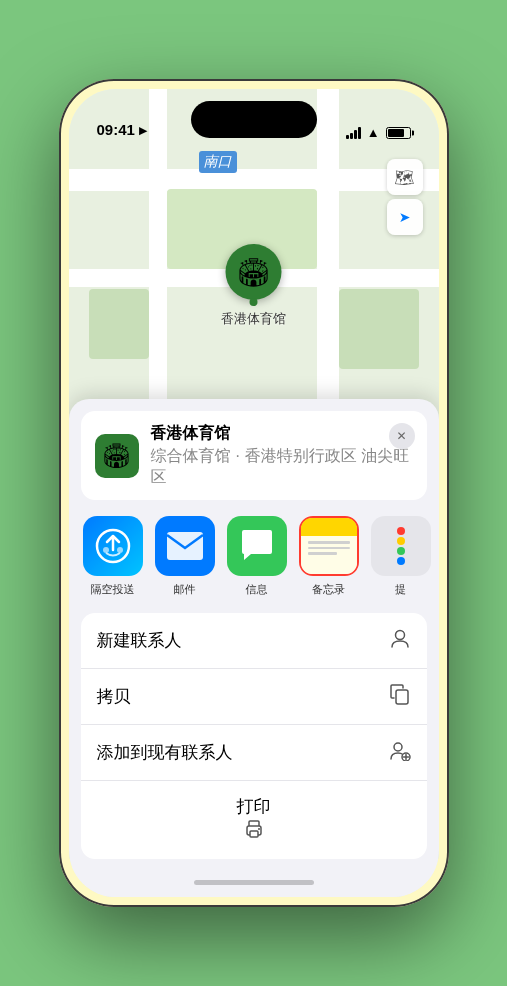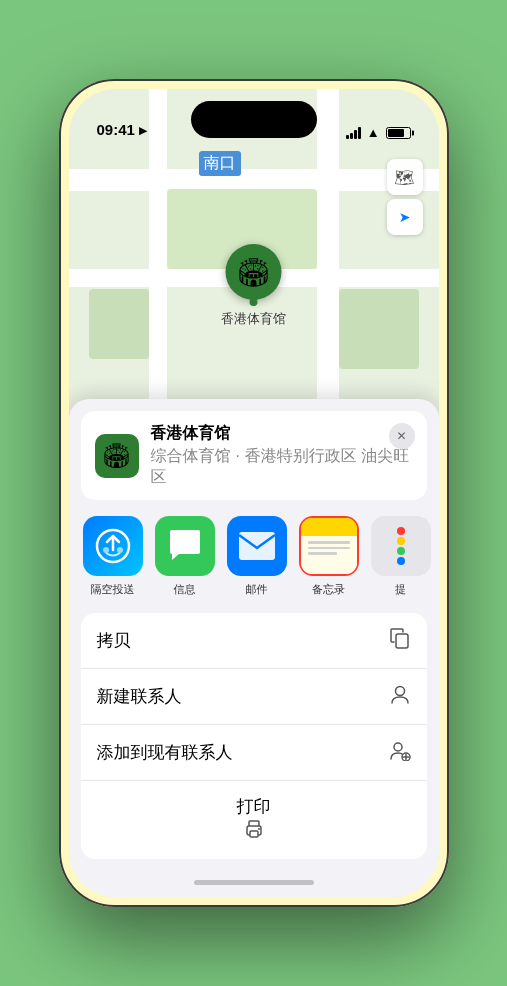--- a/index.html
+++ b/index.html
@@ -197,23 +197,24 @@
       background: #c8deb8;
       border-radius: 4px;
     }
 
     .map-label {
       position: absolute;
       top: 62px;
       left: 130px;
       background: #4a90d9;
       color: #fff;
-      font-size: 16px;
+      font-size: 14px;
       padding: 2px 5px;
       border-radius: 3px;
+      font-style: italic;
     }
 
     .stadium-pin {
       position: absolute;
       top: 155px;
       left: 50%;
       transform: translateX(-50%);
       display: flex;
       flex-direction: column;
       align-items: center;
@@ -541,36 +542,36 @@
               <path d="M18 8 L18 22 M12 14 L18 8 L24 14" stroke="white" stroke-width="2.5" fill="none" stroke-linecap="round" stroke-linejoin="round"></path>
               <circle cx="11" cy="22" r="3" fill="white" opacity="0.6"></circle>
               <circle cx="25" cy="22" r="3" fill="white" opacity="0.6"></circle>
               <path d="M11 25 Q18 30 25 25" stroke="white" stroke-width="2" fill="none" opacity="0.8"></path>
             </svg>
           </div>
           <span class="share-label">隔空投送</span>
         </div>
 
         <div class="share-item">
-          <div class="share-icon-wrap message">
-            <svg width="36" height="32" viewBox="0 0 36 32">
-              <path d="M3 2 Q3 0 5 0 L31 0 Q33 0 33 2 L33 22 Q33 24 31 24 L12 24 L5 30 L5 24 L5 24 Q3 24 3 22 Z" fill="white"></path>
-            </svg>
-          </div>
-          <span class="share-label">信息</span>
-        </div>
-
-        <div class="share-item">
           <div class="share-icon-wrap mail">
             <svg width="38" height="30" viewBox="0 0 38 30">
               <rect x="1" y="1" width="36" height="28" rx="3" fill="white" opacity="0.9"></rect>
               <path d="M1 4 L19 17 L37 4" stroke="#007aff" stroke-width="2.5" fill="none"></path>
             </svg>
           </div>
           <span class="share-label">邮件</span>
+        </div>
+
+        <div class="share-item">
+          <div class="share-icon-wrap message">
+            <svg width="36" height="32" viewBox="0 0 36 32">
+              <path d="M3 2 Q3 0 5 0 L31 0 Q33 0 33 2 L33 22 Q33 24 31 24 L12 24 L5 30 L5 24 L5 24 Q3 24 3 22 Z" fill="white"></path>
+            </svg>
+          </div>
+          <span class="share-label">信息</span>
         </div>
 
         <div class="share-item">
           <div class="share-icon-wrap notes selected">
             <div style="width:100%;height:100%;border-radius:11px;overflow:hidden;background:linear-gradient(to bottom, #ffd600 0%, #ffd600 30%, #fffde7 30%);">
               <div style="height:18px;background:#ffd600;border-radius:11px 11px 0 0;"></div>
               <div style="padding:5px 7px;display:flex;flex-direction:column;gap:3px;">
                 <div style="height:2.5px;background:#d0d0d0;border-radius:1px;"></div>
                 <div style="height:2.5px;background:#d0d0d0;border-radius:1px;"></div>
                 <div style="height:2.5px;background:#d0d0d0;border-radius:1px;width:70%;"></div>
@@ -590,35 +591,35 @@
             </div>
           </div>
           <span class="share-label">提</span>
         </div>
 
       </div>
 
       <div class="action-list">
 
         <div class="action-item">
+          <span class="action-label">新建联系人</span>
+          <span class="action-icon">
+            <svg width="22" height="22" viewBox="0 0 22 22" fill="none">
+              <circle cx="11" cy="8" r="4.5" stroke="#555" stroke-width="1.5"></circle>
+              <path d="M3 20 Q3 14 11 14 Q19 14 19 20" stroke="#555" stroke-width="1.5" stroke-linecap="round"></path>
+            </svg>
+          </span>
+        </div>
+
+        <div class="action-item">
           <span class="action-label">拷贝</span>
           <span class="action-icon">
             <svg width="22" height="22" viewBox="0 0 22 22" fill="none">
               <rect x="7" y="7" width="12" height="14" rx="2" stroke="#555" stroke-width="1.5"></rect>
               <path d="M5 15 L3 15 Q2 15 2 14 L2 3 Q2 2 3 2 L13 2 Q14 2 14 3 L14 5" stroke="#555" stroke-width="1.5" fill="none" stroke-linecap="round"></path>
-            </svg>
-          </span>
-        </div>
-
-        <div class="action-item">
-          <span class="action-label">新建联系人</span>
-          <span class="action-icon">
-            <svg width="22" height="22" viewBox="0 0 22 22" fill="none">
-              <circle cx="11" cy="8" r="4.5" stroke="#555" stroke-width="1.5"></circle>
-              <path d="M3 20 Q3 14 11 14 Q19 14 19 20" stroke="#555" stroke-width="1.5" stroke-linecap="round"></path>
             </svg>
           </span>
         </div>
 
         <div class="action-item">
           <span class="action-label">添加到现有联系人</span>
           <span class="action-icon">
             <svg width="22" height="22" viewBox="0 0 22 22" fill="none">
               <circle cx="9" cy="8" r="4" stroke="#555" stroke-width="1.5"></circle>
               <path d="M2 20 Q2 14 9 14 Q12 14 14 15.5" stroke="#555" stroke-width="1.5" stroke-linecap="round"></path>

